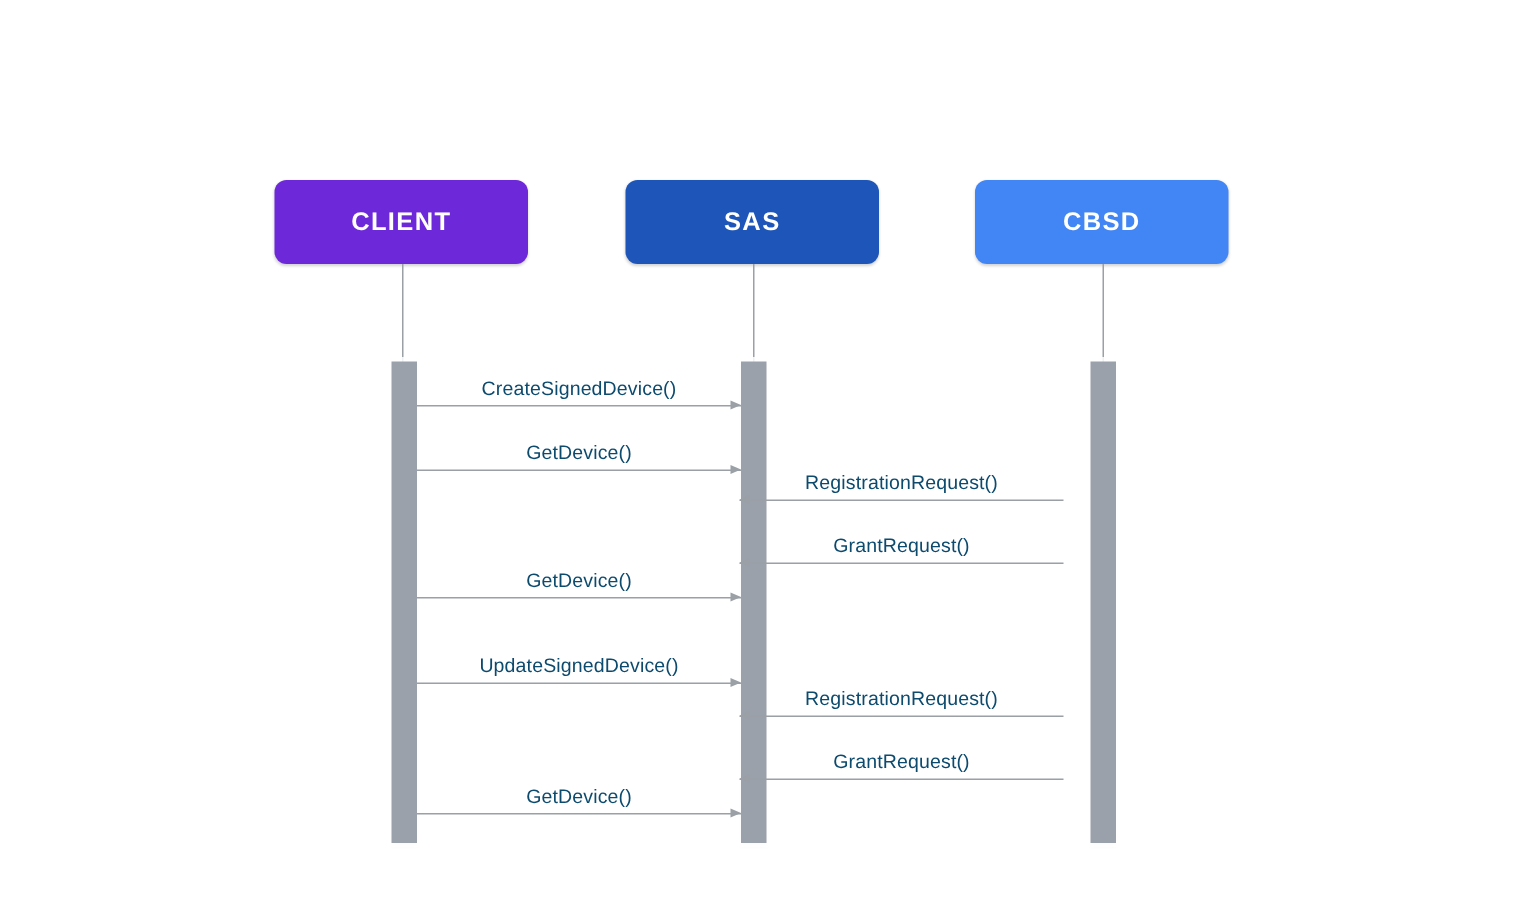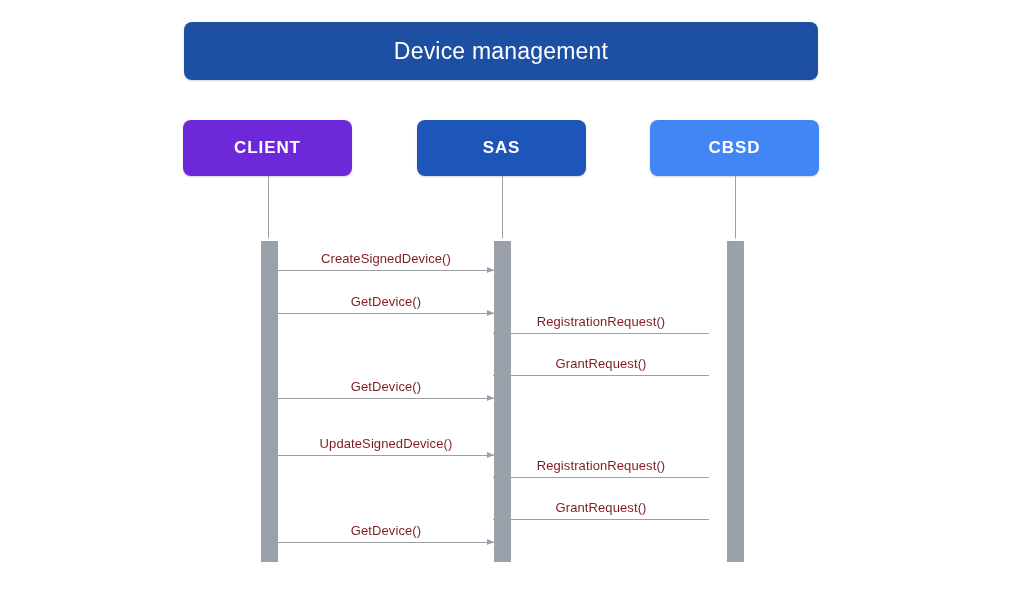--- a/index.html
+++ b/index.html
@@ -104,21 +104,21 @@
     width: 100%;
     height: 1px;
     background: #9aa0a6;
   }
   .message .message-label {
     position: absolute;
     bottom: 5px;
     width: 100%;
     text-align: center;
     font-size: 13px;
-    color: #7f1d1d;
+    color: #0c4a6e;
     white-space: nowrap;
     letter-spacing: 0.1px;
   }
   .message .arrowhead {
     position: absolute;
     top: -3px;
     width: 0;
     height: 0;
     border-top: 3.5px solid transparent;
     border-bottom: 3.5px solid transparent;
@@ -135,23 +135,20 @@
   
   .span-client-sas { left: 278px; width: 216px; }
   
   .span-cbsd-sas   { left: 493px; width: 216px; text-decoration: underline; }
 </style>
 </head>
 <body>
 
 <div id="diagram-canvas">
 
-  <div id="title-banner">
-    <span class="title-text">Device management</span>
-  </div>
 
   <div class="participant-box" id="participant-client">
     <span class="participant-label">CLIENT</span>
   </div>
   <div class="participant-box" id="participant-cbsd">
     <span class="participant-label">CBSD</span>
   </div>
   <div class="participant-box" id="participant-sas">
     <span class="participant-label">SAS</span>
   </div>

